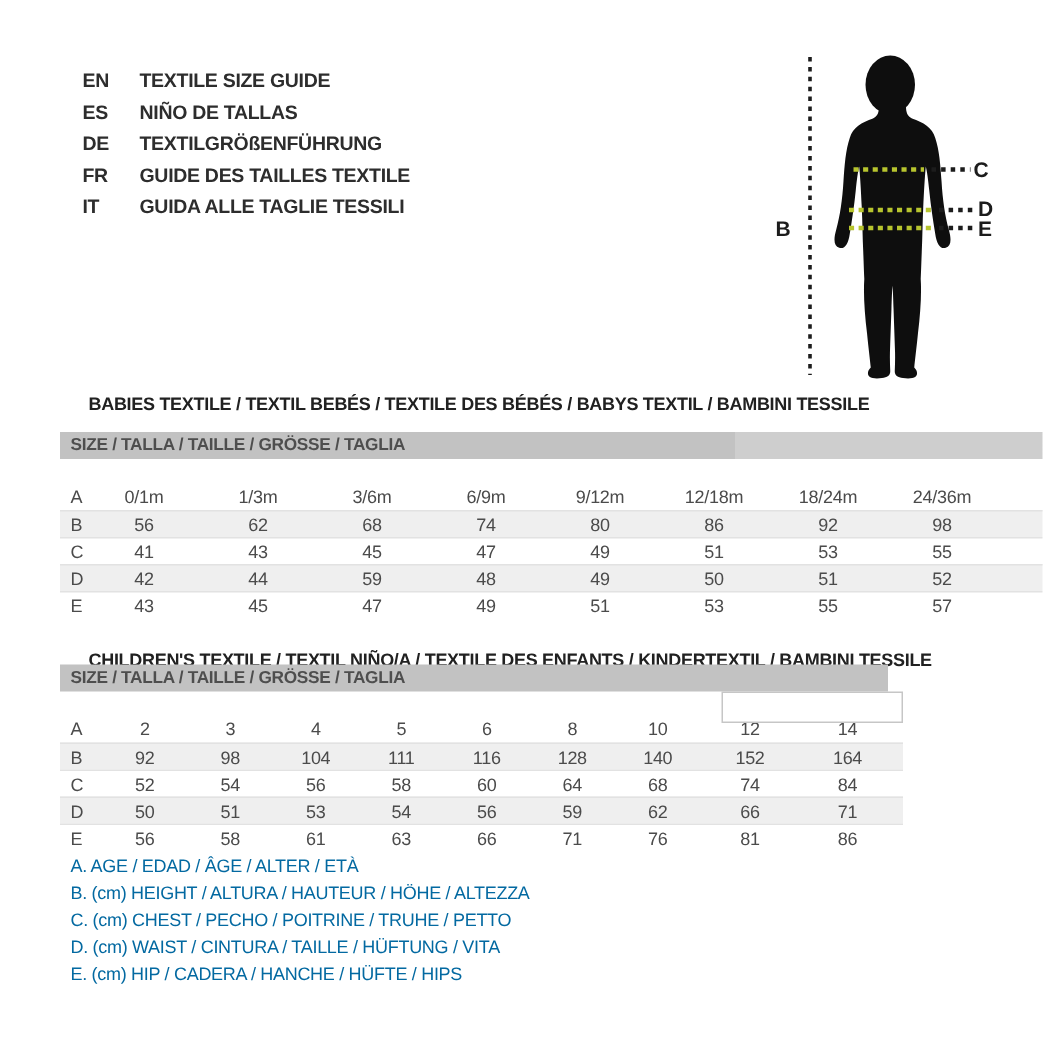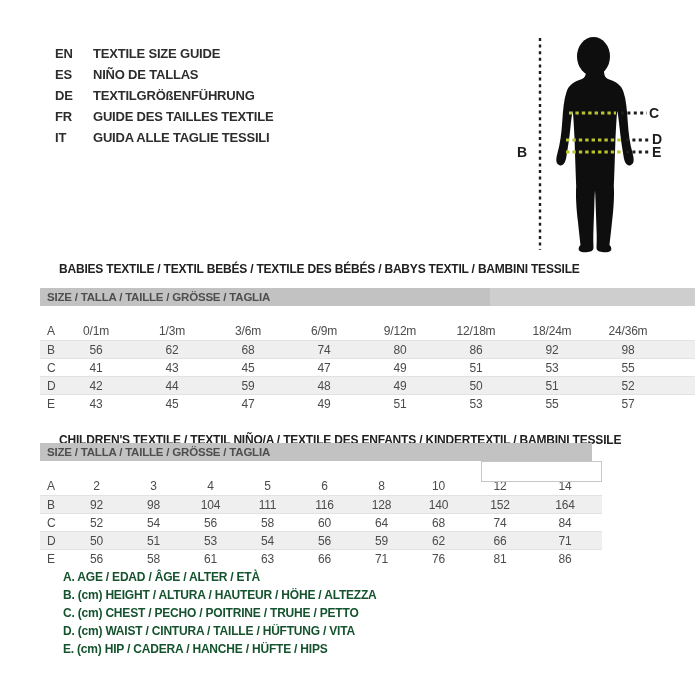--- a/index.html
+++ b/index.html
@@ -43,21 +43,21 @@
   .st-children .lbl{width:28px;}
   .val{text-align:center;}
   .st-babies .val{width:76px;}
   .st-children .val{width:57px;}
   .st-children .val:nth-last-child(2){width:66px;}
   .st-children .val:last-child{width:64px;}
   .hl-box{position:absolute;left:441px;top:18px;width:119px;height:19px;
           border:1px solid #c6c6c6;pointer-events:none;z-index:2;background:transparent;}
   
   .legend{position:absolute;left:47px;top:568px;}
-  .legend-line{height:18px;line-height:18px;font-size:12px;font-weight:700;color:#14532d;white-space:nowrap;margin-left:16px;}
+  .legend-line{height:18px;line-height:18px;font-size:12px;font-weight:400;color:#0369a1;white-space:nowrap;}
 </style>
 </head>
 <body>
 
 <div class="canvas">
 
   <div class="lang-block" id="lang-block">
       <div class="lang-row">
         <span class="lang-code">EN</span>
         <span class="lang-title">TEXTILE SIZE GUIDE</span>

